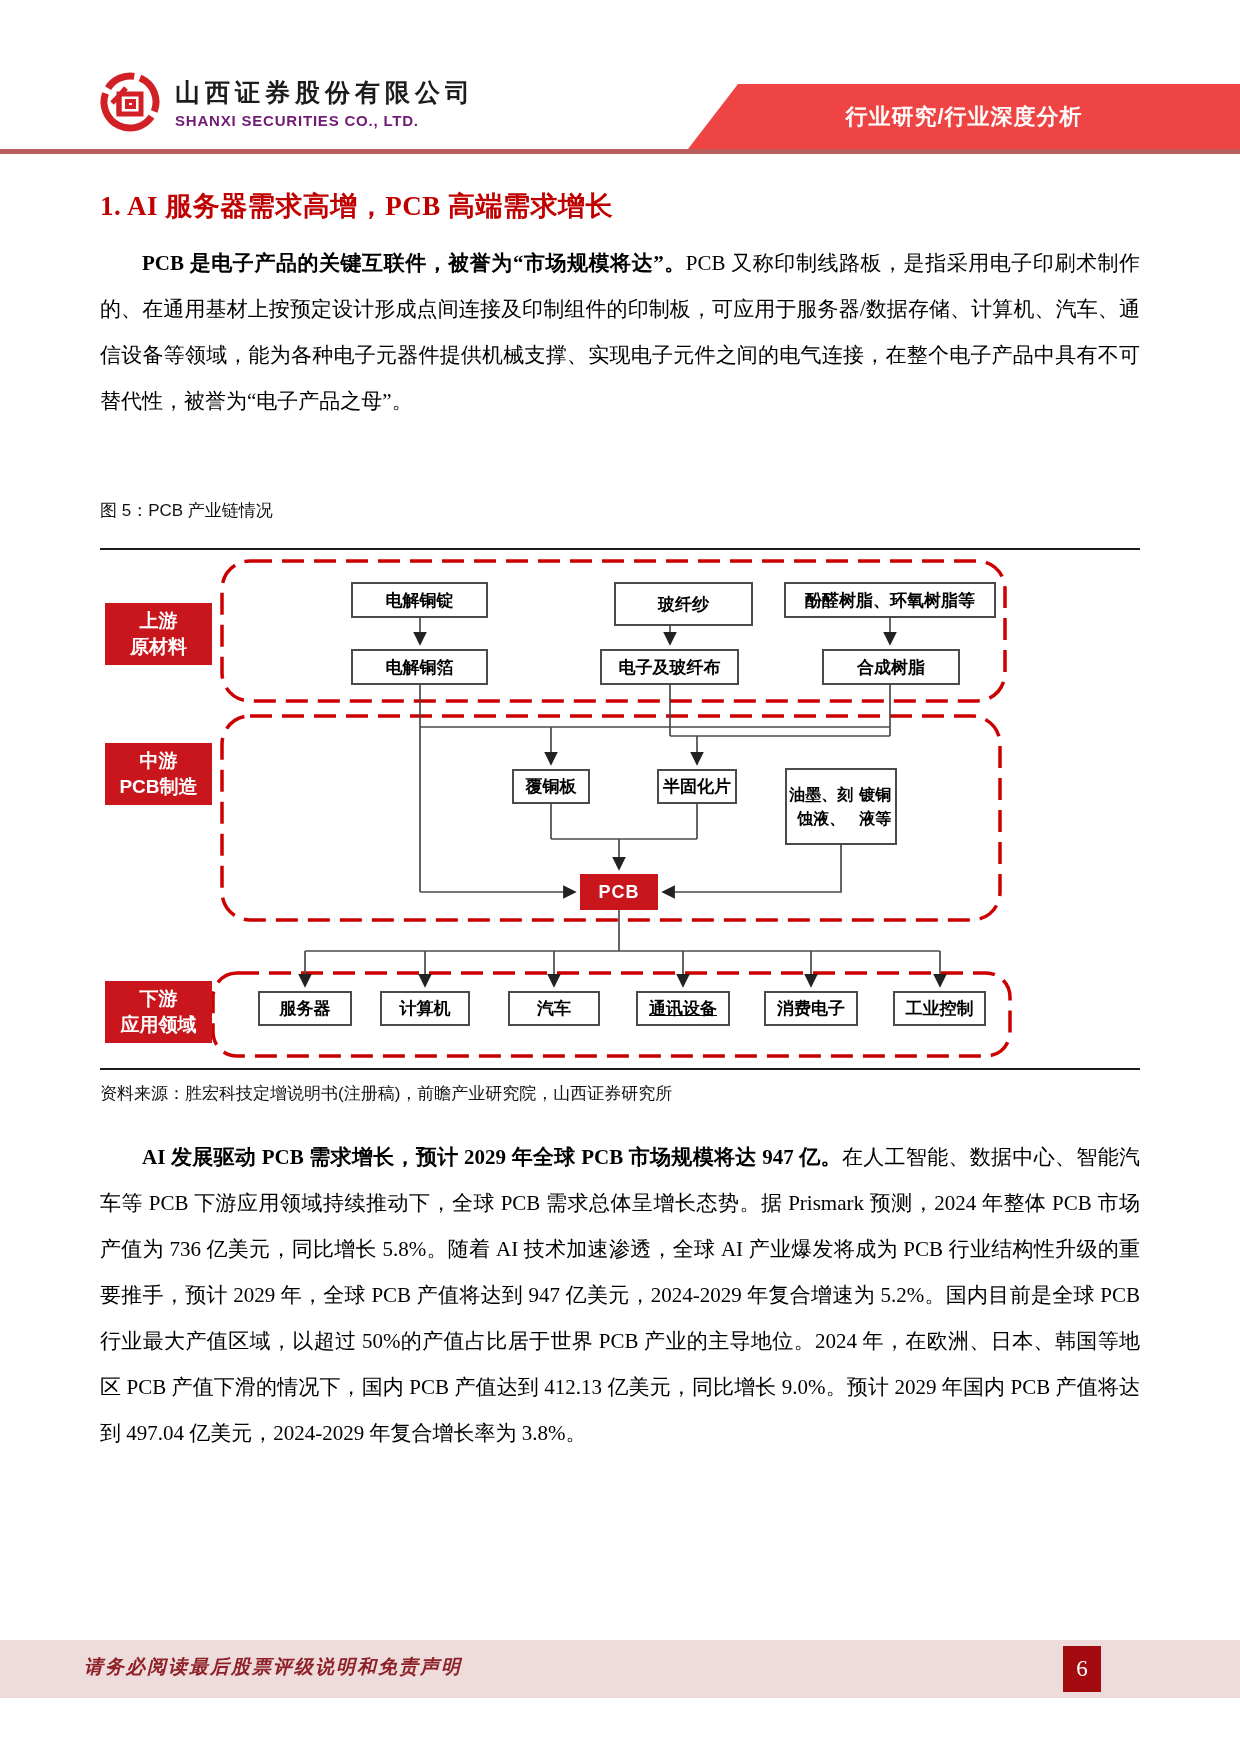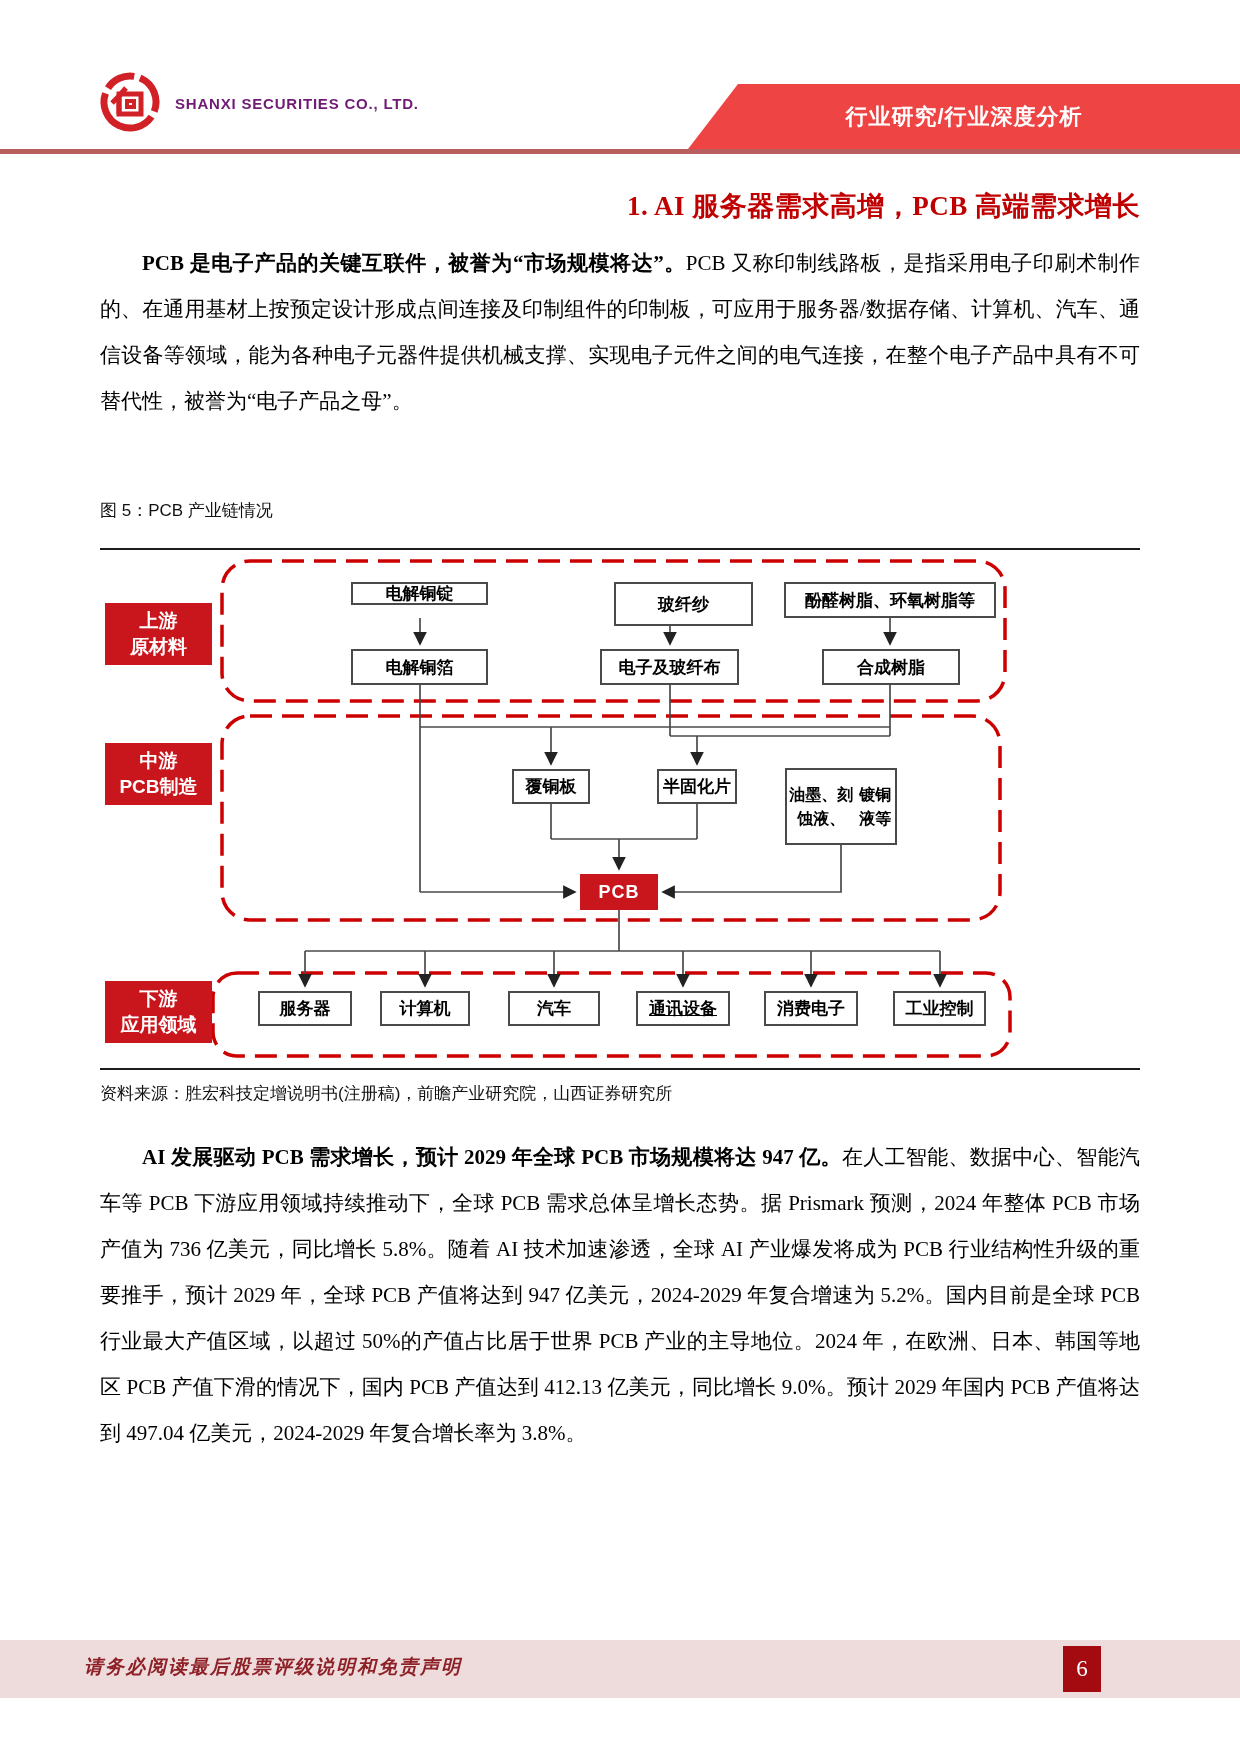--- a/index.html
+++ b/index.html
@@ -13,21 +13,21 @@
   .company-cn { font-family:"Liberation Sans", sans-serif; font-weight:bold; font-size:25px; letter-spacing:5px; color:#1c1c1c; white-space:nowrap; }
   .company-en { font-family:"Liberation Sans", sans-serif; font-weight:bold; font-size:15px; letter-spacing:0.8px; color:#701a75; margin-top:3px; }
   .banner {
     position:absolute; left:688px; top:84px; width:552px; height:65px; background:#ef4444;
     clip-path:polygon(50px 0, 100% 0, 100% 100%, 0 100%);
     display:flex; align-items:center; justify-content:center;
     color:#fff; font-family:"Liberation Sans", sans-serif; font-weight:bold; font-size:22px; letter-spacing:1px;
   }
   .header-rule { position:absolute; left:0; top:149px; width:1240px; height:5px; background:#b65f5e; }
   
-  .section-title { position:absolute; left:100px; top:188px; width:1040px; font-size:27px; font-weight:bold; color:#c00000; letter-spacing:0.5px;text-align:right; }
+  .section-title { position:absolute; left:100px; top:188px; width:1040px; font-size:27px; font-weight:bold; color:#c00000; letter-spacing:0.5px; }
   .para { position:absolute; left:100px; width:1040px; font-size:21px; line-height:46px; text-align:justify; text-indent:42px; }
   #para1 { top:240px; }
   #para2 { top:1134px; }
   .fig-caption { position:absolute; left:100px; top:499px; font-family:"Liberation Sans", sans-serif; font-size:17px; color:#111; }
   .fig-rule { position:absolute; left:100px; width:1040px; height:2px; background:#1c1c1c; }
   #fig-rule-top { top:548px; }
   #fig-rule-bottom { top:1068px; }
   .fig-source { position:absolute; left:100px; top:1082px; font-family:"Liberation Sans", sans-serif; font-size:17px; color:#111; }
   
   .diagram { position:absolute; left:100px; top:553px; width:1040px; height:512px; }
@@ -60,20 +60,21 @@
 <body>
 
 <div class="logo-wrap">
   <svg width="64" height="64" viewBox="0 0 64 64">
     <circle cx="32" cy="32" r="26" fill="none" stroke="#d22027" stroke-width="7" stroke-dasharray="38 6 30 6 40 6" transform="rotate(115 32 32)"></circle>
     <path d="M21 44 V26 L14 33 M21 26 L28 18" fill="none" stroke="#d22027" stroke-width="5" stroke-linecap="butt"></path>
     <rect x="21" y="24" width="22" height="20" fill="none" stroke="#d22027" stroke-width="5"></rect>
     <rect x="29" y="31" width="7" height="6" fill="none" stroke="#d22027" stroke-width="4"></rect>
   </svg>
   <div class="logo-text">
+    <div class="company-cn">山西证券股份有限公司</div>
     <div class="company-en">SHANXI SECURITIES CO., LTD.</div>
   </div>
 </div>
 <div class="banner">行业研究/行业深度分析</div>
 <div class="header-rule"></div>
 
 <div class="section-title">1. AI 服务器需求高增，PCB 高端需求增长</div>
 
 <div class="para" id="para1"><b>PCB 是电子产品的关键互联件，被誉为“市场规模将达”。</b><span>PCB 又称印制线路板，是指采用电子印刷术制作的、在通用基材上按预定设计形成点间连接及印制组件的印制板，可应用于服务器/数据存储、计算机、汽车、通信设备等领域，能为各种电子元器件提供机械支撑、实现电子元件之间的电气连接，在整个电子产品中具有不可替代性，被誉为“电子产品之母”。</span></div>
 
@@ -126,21 +127,21 @@
   </div>
   <div class="dg-stage" style="left:5px; top:190px; width:107px; height:62px;">
     <span>中游</span>
     <span>PCB制造</span>
   </div>
   <div class="dg-stage" style="left:5px; top:428px; width:107px; height:62px;">
     <span>下游</span>
     <span>应用领域</span>
   </div>
 
-  <div class="dg-node" style="left:251px; top:29px; width:137px; height:23px;">电解铜锭</div>
+  <div class="dg-node" style="left:251px; top:29px; width:137px; height:36px;">电解铜锭</div>
   <div class="dg-node" style="left:500px; top:29px; width:139px; height:44px;margin-left:14px;">玻纤纱</div>
   <div class="dg-node" style="left:684px; top:29px; width:212px; height:36px;">酚醛树脂、环氧树脂等</div>
   <div class="dg-node" style="left:251px; top:96px; width:137px; height:36px;">电解铜箔</div>
   <div class="dg-node" style="left:500px; top:96px; width:139px; height:36px;">电子及玻纤布</div>
   <div class="dg-node" style="left:722px; top:96px; width:138px; height:36px;">合成树脂</div>
 
   <div class="dg-node" style="left:412px; top:216px; width:78px; height:35px;">覆铜板</div>
   <div class="dg-node" style="left:557px; top:216px; width:80px; height:35px;">半固化片</div>
   <div class="dg-node small-text" style="left:685px; top:215px; width:112px; height:77px;">
     <span>油墨、刻蚀液、</span>

